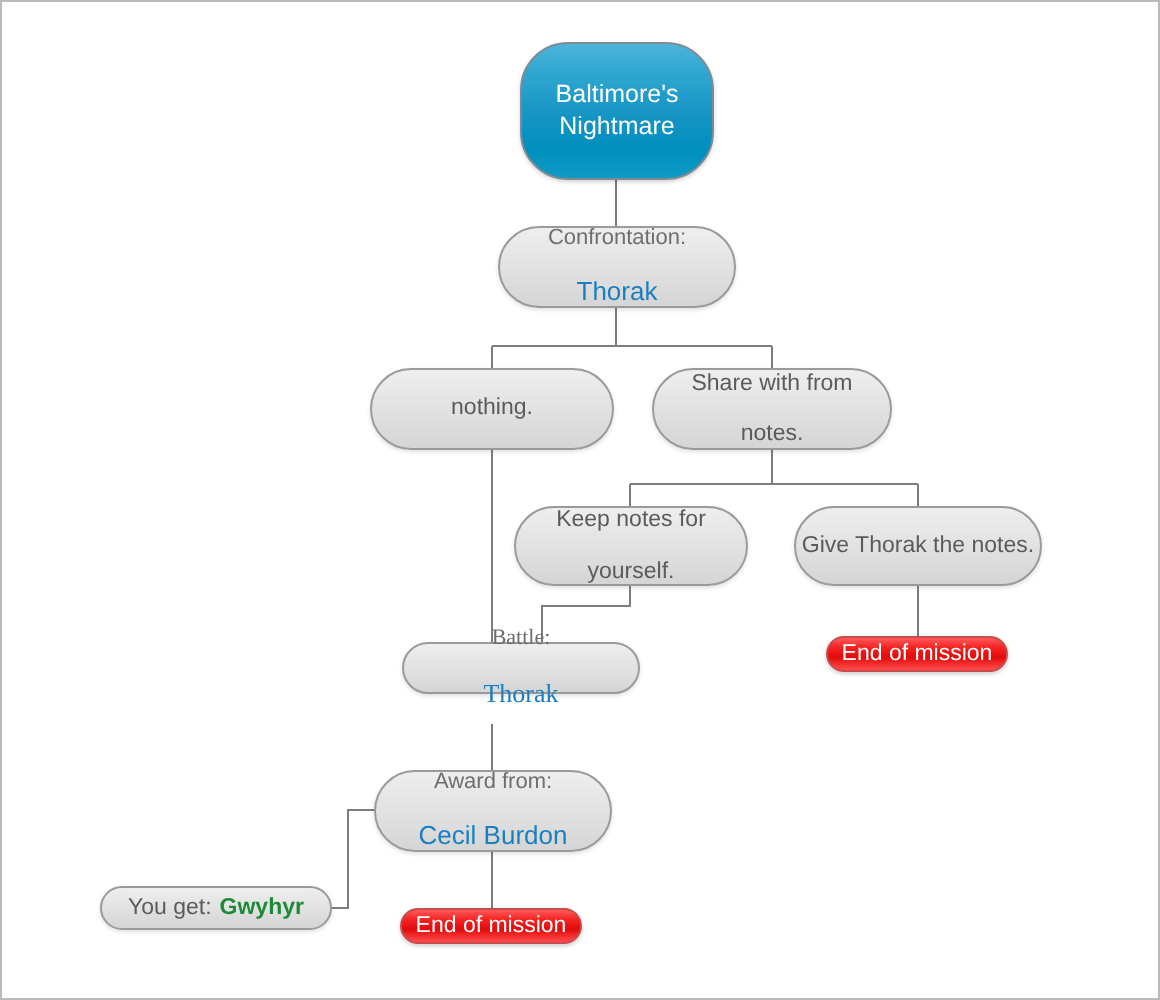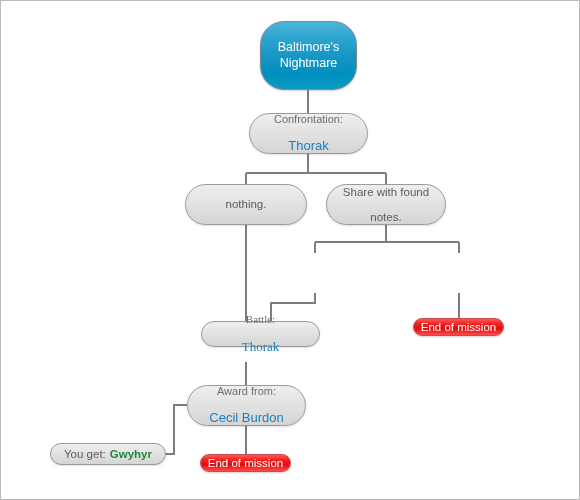--- a/index.html
+++ b/index.html
@@ -132,25 +132,32 @@
     <div class="node node-step" style="left:248px; top:112px; width:119px; height:41px;">
       <span class="lbl-sub">Confrontation:</span>
       <span class="lbl-name">Thorak</span>
     </div>
 
     <div class="node node-step" style="left:184px; top:183px; width:122px; height:41px;">
       <span>nothing.</span>
     </div>
 
     <div class="node node-step" style="left:325px; top:183px; width:120px; height:41px;">
-      <span>Share with found</span>
+      <span>Share with from</span>
       <span>notes.</span>
     </div>
 
+    <div class="node node-step" style="left:256px; top:252px; width:117px; height:40px;">
+      <span>Keep notes for</span>
+      <span>yourself.</span>
+    </div>
 
+    <div class="node node-step" style="left:396px; top:252px; width:124px; height:40px;">
+      <span>Give Thorak the notes.</span>
+    </div>
 
     <div class="node node-end" style="left:412px; top:317px; width:91px; height:18px;">
       <span>End of mission</span>
     </div>
 
     <div class="node node-step" style="left:200px; top:320px; width:119px; height:26px;font-family:Liberation Serif, serif;">
       <span class="lbl-sub">Battle:</span>
       <span class="lbl-name">Thorak</span>
     </div>
 

